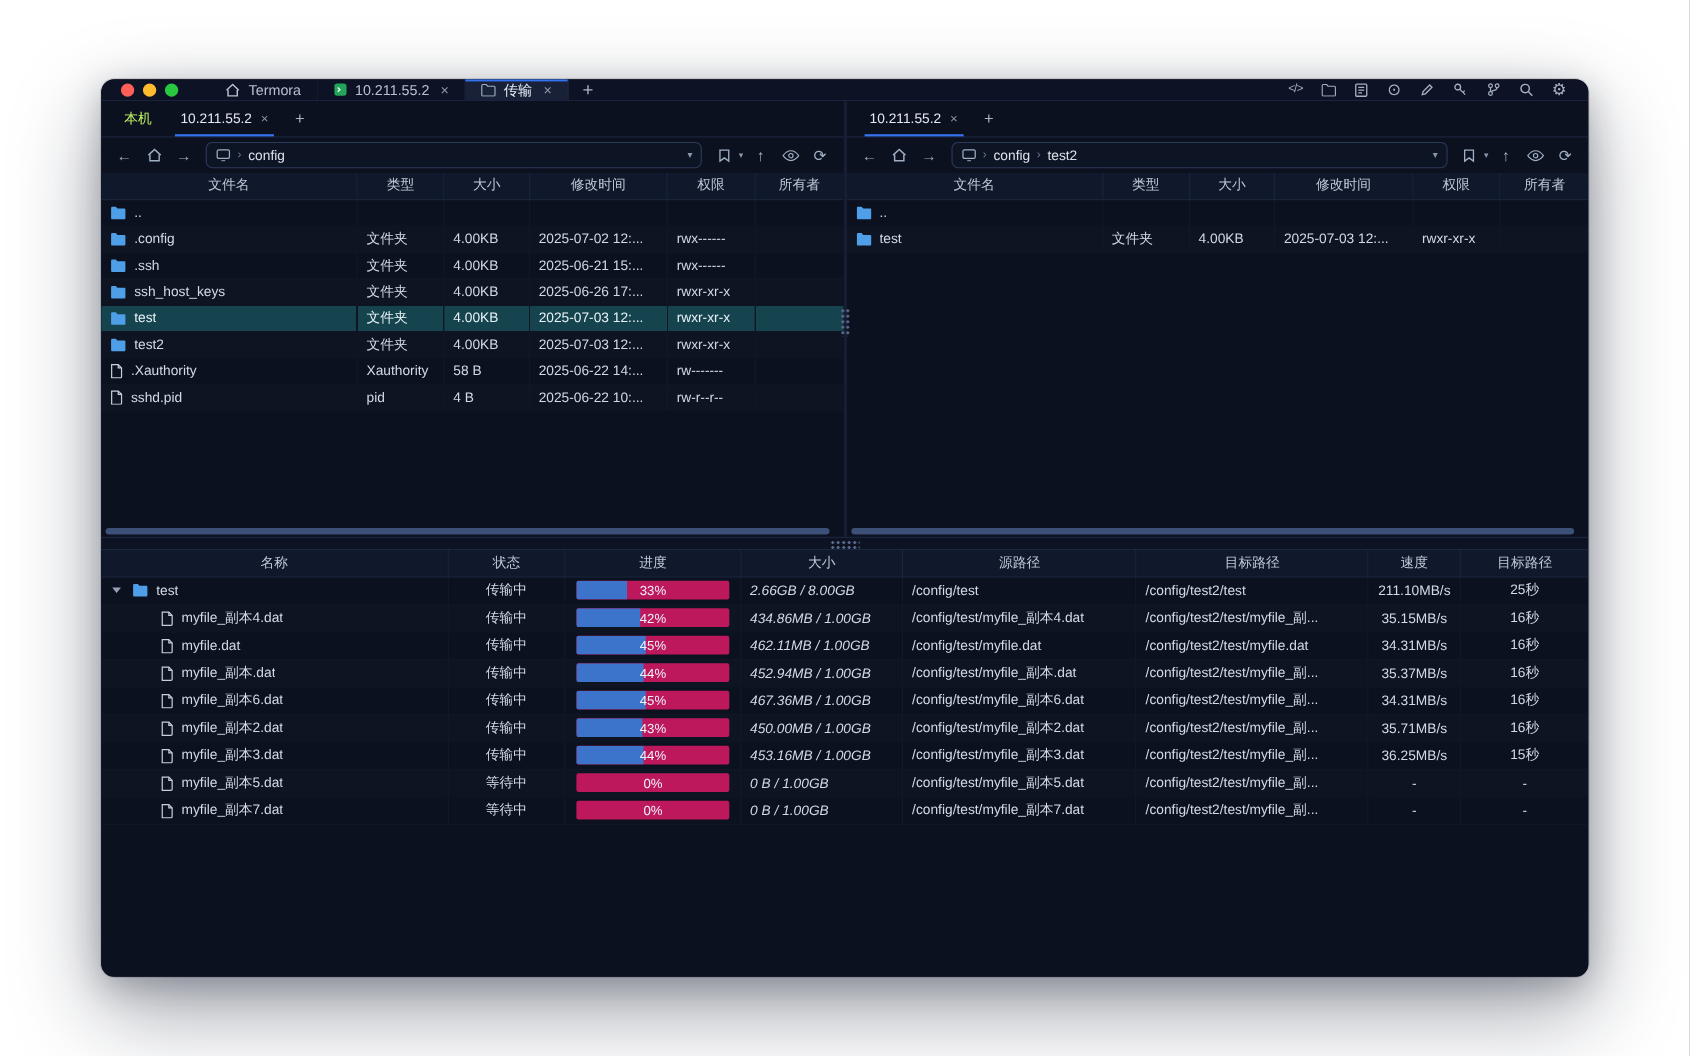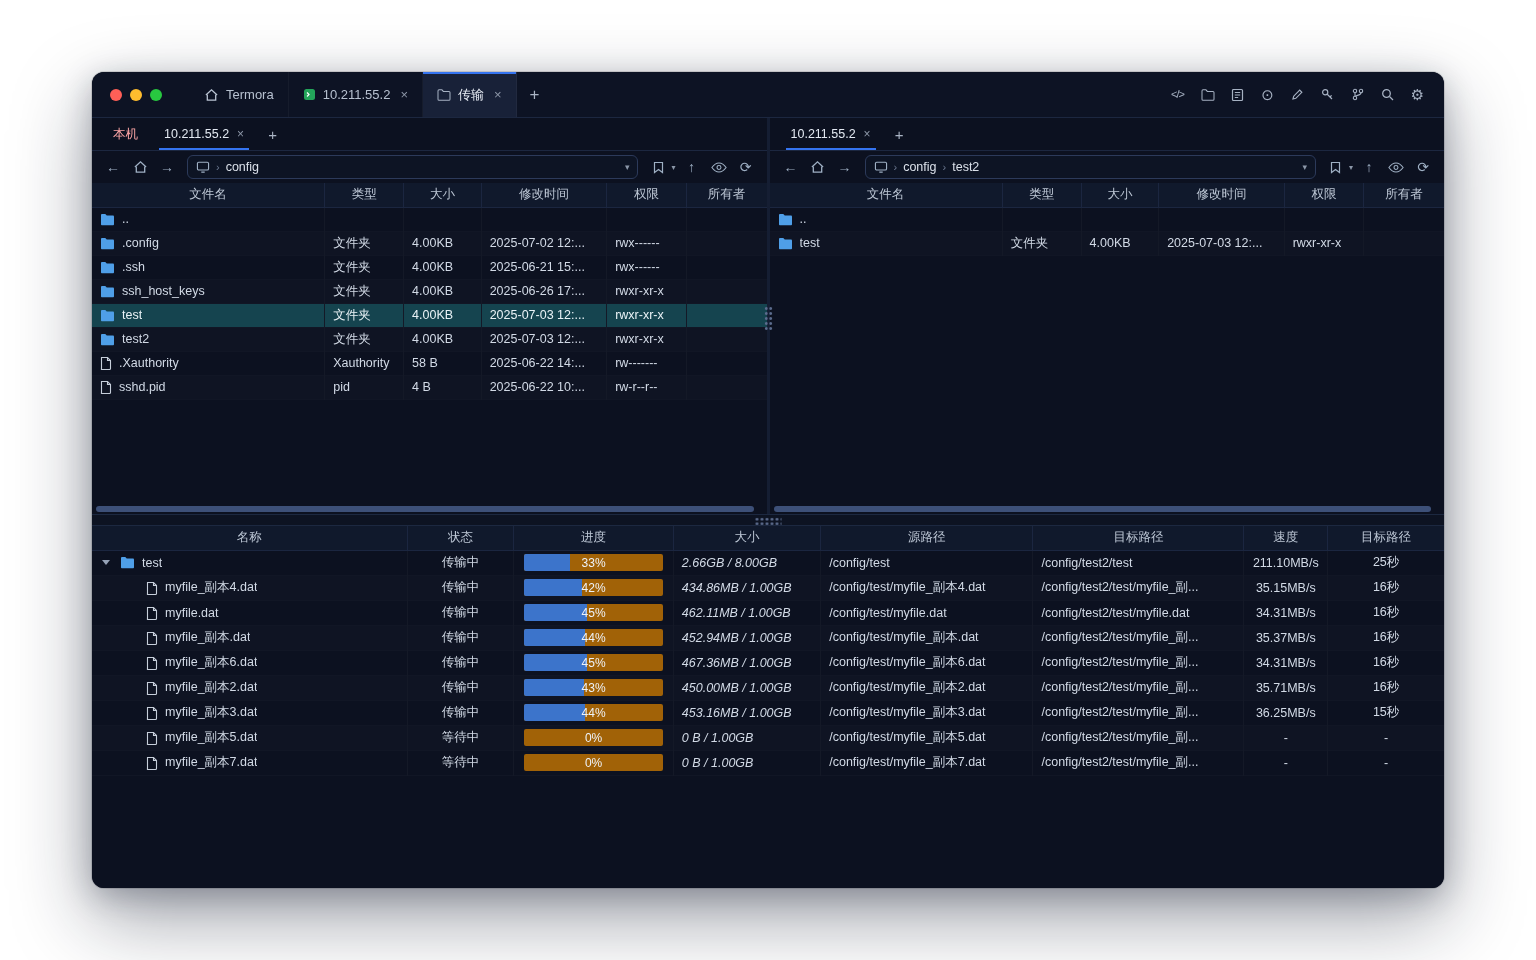--- a/index.html
+++ b/index.html
@@ -3,21 +3,21 @@
 <meta charset="utf-8">
 <style>
   html,body{margin:0;padding:0;width:1536px;height:960px;background:#ffffff;overflow:hidden;
     font-family:"Liberation Sans","DejaVu Sans",sans-serif;-webkit-font-smoothing:antialiased;}
   *{box-sizing:border-box;}
   .window{width:1352px;height:816px;margin:72px auto 0;background:#0c1120;border-radius:12px;
     box-shadow:0 30px 80px rgba(15,23,42,.40),0 8px 30px rgba(15,23,42,.25),0 0 0 1px rgba(0,0,0,.12);
     display:flex;flex-direction:column;overflow:hidden;color:#d6dde8;font-size:12.5px;}
 
   
-  .titlebar{height:46px;flex:0 0 auto;display:flex;align-items:stretch;background:#0d1324;border-bottom:1px solid #1c2740;}
+  .titlebar{height:20px;flex:0 0 auto;display:flex;align-items:stretch;background:#0d1324;border-bottom:1px solid #1c2740;}
   .lights{display:flex;align-items:center;gap:8px;padding:0 16px 0 18px;}
   .light{width:12px;height:12px;border-radius:50%;}
   .light.red{background:#ff5f57}.light.yellow{background:#febc2e}.light.green{background:#28c840}
   .mtabs{display:flex;align-items:stretch;margin-left:12px;}
   .mtab{display:flex;align-items:center;gap:7px;padding:0 14px;font-size:13px;color:#b7c1d0;position:relative;
     border-right:1px solid rgba(255,255,255,.04);cursor:default;}
   .mtab.active{background:#182138;color:#e7ecf4;}
   .mtab.active::before{content:"";position:absolute;top:0;left:0;right:0;height:2px;background:#3574f0;}
   .mtab .close{margin-left:3px;color:#8d97a8;font-size:13px;line-height:1;}
   .newtab{display:flex;align-items:center;padding:0 13px;color:#aab4c4;font-size:17px;}
@@ -32,21 +32,21 @@
   .vsplit{width:3px;background:#151e33;position:relative;flex:0 0 auto;}
   .grip-v{position:absolute;top:188px;left:-3px;width:9px;height:26px;
     background-image:radial-gradient(circle,#5c6c8e 1.2px,transparent 1.5px);background-size:4.5px 5px;}
   .hsplit{height:12px;flex:0 0 auto;background:#0d1322;border-top:1px solid #1c2840;border-bottom:1px solid #1c2840;position:relative;}
   .grip-h{position:absolute;left:50%;top:2px;transform:translateX(-50%);width:27px;height:8px;
     background-image:radial-gradient(circle,#5c6c8e 1.2px,transparent 1.5px);background-size:5px 4.5px;}
 
   
   .subtabs{height:33px;flex:0 0 auto;display:flex;align-items:stretch;border-bottom:1px solid #1c2740;padding-left:8px;}
   .subtab-list{display:flex;align-items:stretch;}
-  .subtab{display:flex;align-items:center;gap:6px;padding:0 13px;font-size:12.5px;color:#fca5a5;position:relative;}
+  .subtab{display:flex;align-items:center;gap:6px;padding:0 13px;font-size:12.5px;color:#bef264;position:relative;}
   .subtab.active{color:#e3e9f2;}
   .subtab.active::after{content:"";position:absolute;bottom:0;left:8px;right:8px;height:2px;background:#3574f0;}
   .subtab .close{display:none;color:#8d97a8;font-size:12px;margin-left:2px;}
   .subtab.closable .close{display:inline;}
   .subplus{display:flex;align-items:center;padding:0 11px;color:#aab4c4;font-size:15px;}
 
   
   .ptoolbar{height:32px;flex:0 0 auto;display:flex;align-items:center;gap:5px;padding:0 10px;}
   .navbtn{width:22px;height:22px;display:flex;align-items:center;justify-content:center;color:#9fb0c4;font-size:14px;line-height:0;}
   .pathbox{flex:1;height:24px;margin:0 4px;border:1px solid #2c3a5a;border-radius:6px;background:#0d1424;
@@ -81,21 +81,21 @@
   
   .transfers{flex:1;min-height:0;display:flex;flex-direction:column;background:#0c1120;}
   .ttable td{height:25px;}
   .ttable td:nth-child(2),.ttable td:nth-child(7),.ttable td:nth-child(8){text-align:center;}
   .ttable td:nth-child(4){text-align:left;padding-right:12px;font-style:italic;}
   .trow .chev{width:11px;flex:0 0 auto;visibility:hidden;display:flex;align-items:center;}
   .trow .chev::before{content:"";display:block;border-left:4px solid transparent;border-right:4px solid transparent;border-top:5px solid #95a2b6;}
   .trow.icon-folder .chev{visibility:visible;}
   .trow .tname{padding-left:2px;}
   .trow.child .tname{padding-left:28px;}
-  .pbar{position:relative;height:17px;margin:0 2px;background:#a16207;border-radius:2px;overflow:hidden;}
+  .pbar{position:relative;height:17px;margin:0 2px;background:#be185d;border-radius:2px;overflow:hidden;}
   .pfill{position:absolute;left:0;top:0;bottom:0;background:#3c74cb;width:0;}
   .plabel{position:absolute;left:0;right:0;top:0;bottom:0;display:flex;align-items:center;justify-content:center;
     color:#eef2f8;font-size:12px;}
   svg{display:block;}
 </style>
 </head>
 <body>
 
 <div class="window">
 

